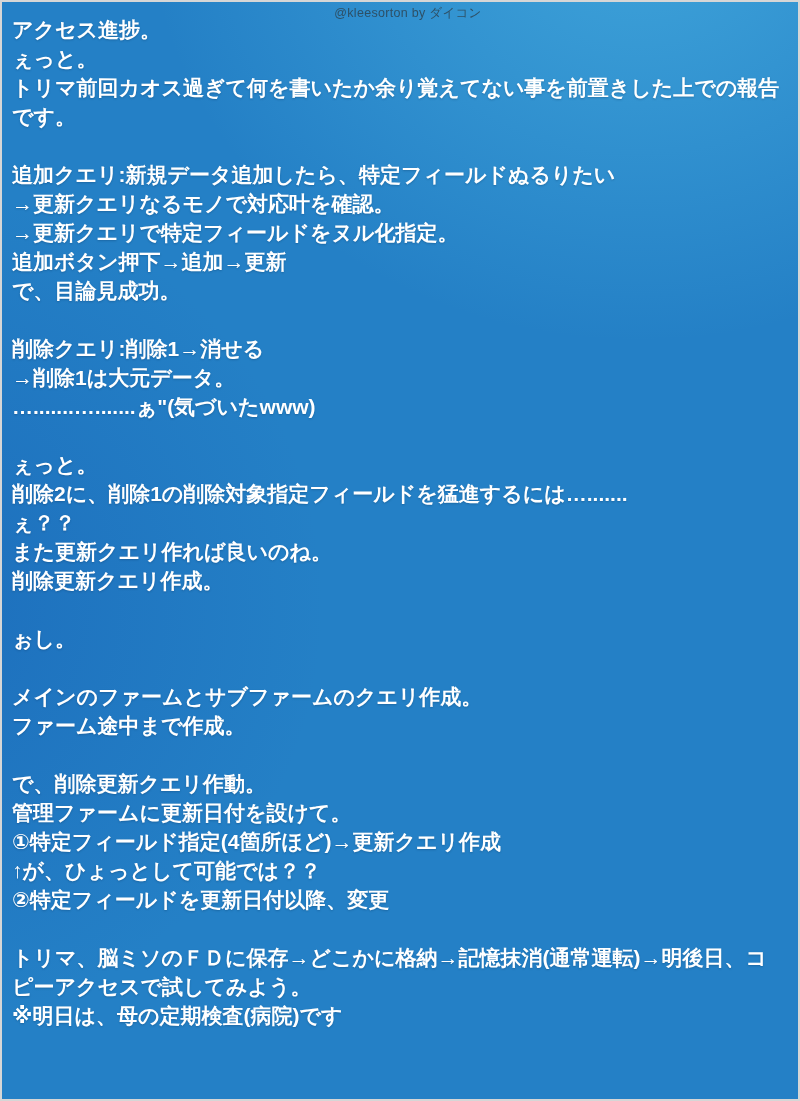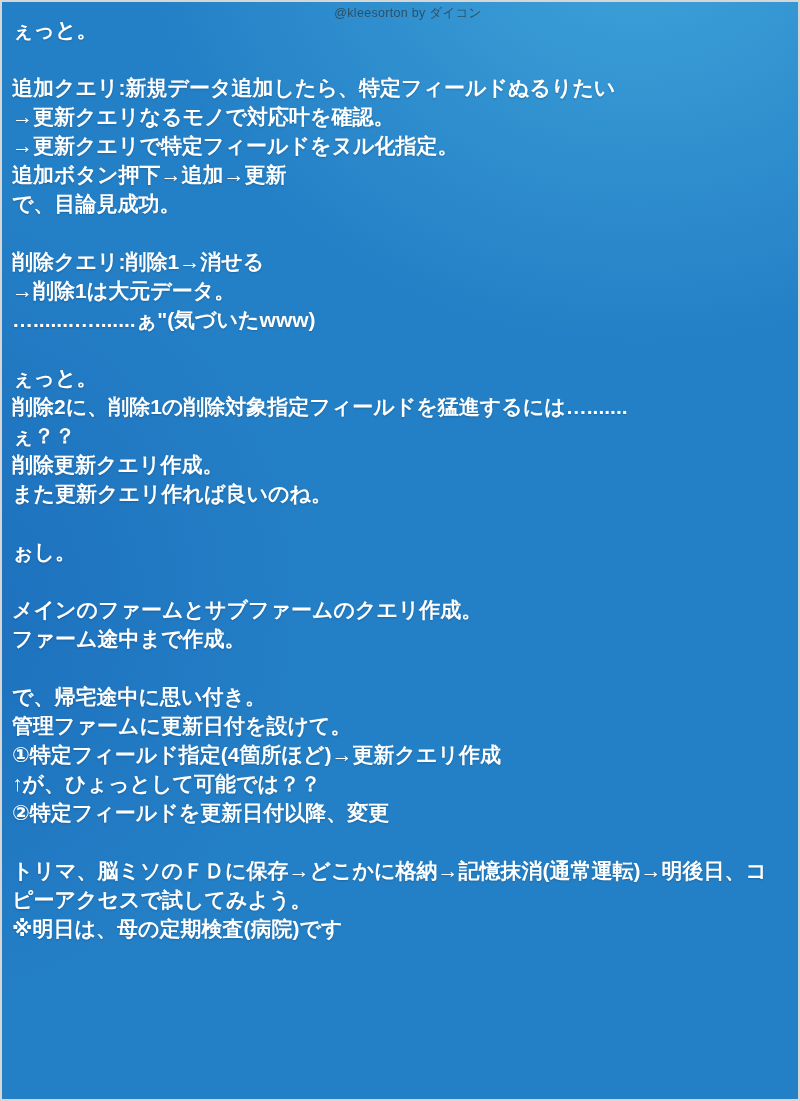--- a/index.html
+++ b/index.html
@@ -53,56 +53,58 @@
 </head>
 <body>
 
 <div class="page">
 
   <div class="watermark">@kleesorton by ダイコン</div>
 
   <div class="content">
 
     <div class="paragraph">
+      <div class="text-line">アクセス進捗。</div>
       <div class="text-line">ぇっと。</div>
+      <div class="text-line">トリマ前回カオス過ぎて何を書いたか余り覚えてない事を前置きした上での報告です。</div>
     </div>
 
     <div class="paragraph">
       <div class="text-line">追加クエリ:新規データ追加したら、特定フィールドぬるりたい</div>
       <div class="text-line">→更新クエリなるモノで対応叶を確認。</div>
       <div class="text-line">→更新クエリで特定フィールドをヌル化指定。</div>
       <div class="text-line">追加ボタン押下→追加→更新</div>
       <div class="text-line">で、目論見成功。</div>
     </div>
 
     <div class="paragraph">
       <div class="text-line">削除クエリ:削除1→消せる</div>
       <div class="text-line">→削除1は大元データ。</div>
       <div class="text-line">….......….......ぁ"(気づいたwww)</div>
     </div>
 
     <div class="paragraph">
       <div class="text-line">ぇっと。</div>
       <div class="text-line">削除2に、削除1の削除対象指定フィールドを猛進するには….......</div>
       <div class="text-line">ぇ？？</div>
+      <div class="text-line">また更新クエリ作れば良いのね。</div>
       <div class="text-line">削除更新クエリ作成。</div>
-      <div class="text-line">また更新クエリ作れば良いのね。</div>
     </div>
 
     <div class="paragraph">
       <div class="text-line">ぉし。</div>
     </div>
 
     <div class="paragraph">
       <div class="text-line">メインのファームとサブファームのクエリ作成。</div>
       <div class="text-line">ファーム途中まで作成。</div>
     </div>
 
     <div class="paragraph">
-      <div class="text-line">で、帰宅途中に思い付き。</div>
+      <div class="text-line">で、削除更新クエリ作動。</div>
       <div class="text-line">管理ファームに更新日付を設けて。</div>
       <div class="text-line">①特定フィールド指定(4箇所ほど)→更新クエリ作成</div>
       <div class="text-line">↑が、ひょっとして可能では？？</div>
       <div class="text-line">②特定フィールドを更新日付以降、変更</div>
     </div>
 
     <div class="paragraph">
       <div class="text-line">トリマ、脳ミソのＦＤに保存→どこかに格納→記憶抹消(通常運転)→明後日、コピーアクセスで試してみよう。</div>
       <div class="text-line">※明日は、母の定期検査(病院)です</div>
     </div>

